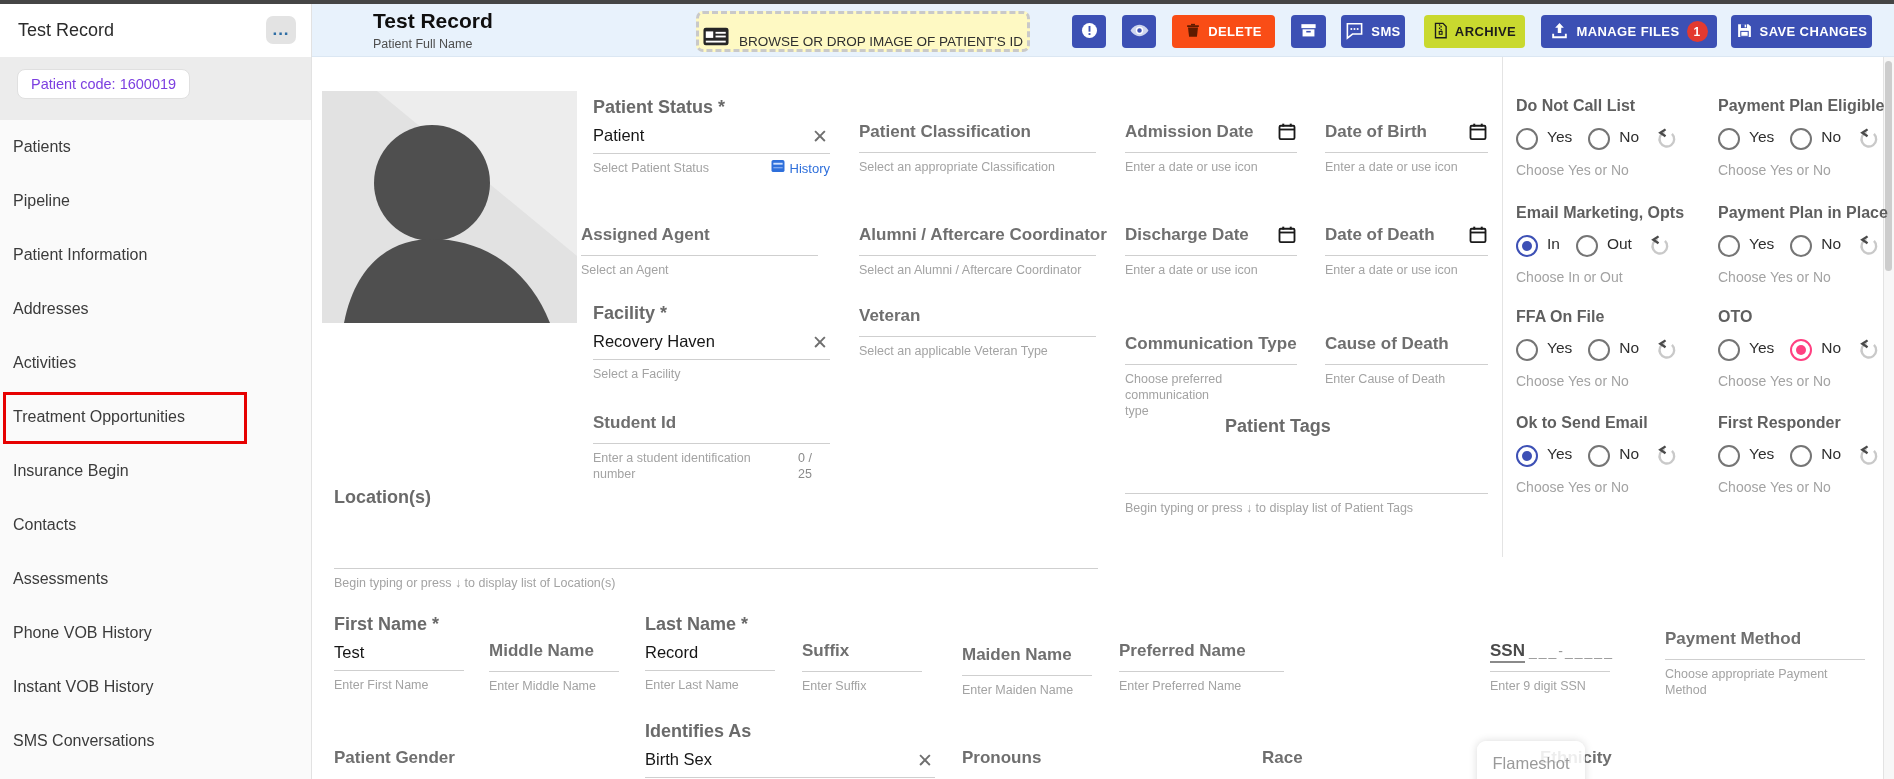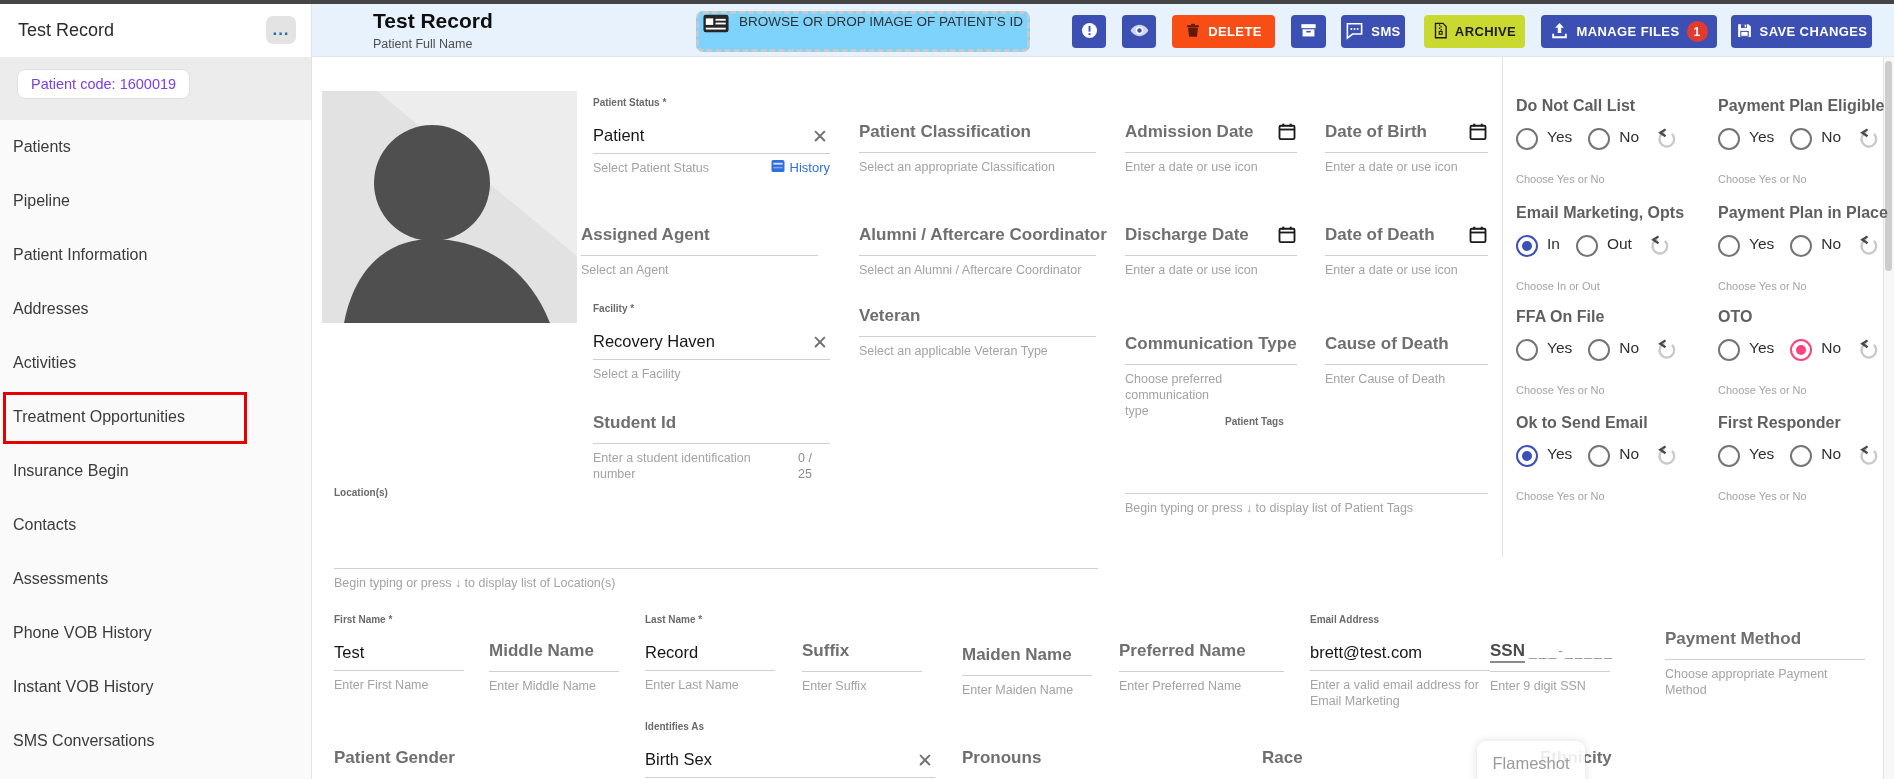--- a/index.html
+++ b/index.html
@@ -16,63 +16,63 @@
   .sb-codeband{position:absolute;left:0;top:57px;width:100%;height:63px;background:#ececec}
   .code-pill{position:absolute;left:17px;top:12px;height:30px;padding:0 13px;background:#fff;border:1px solid #e0e0e0;border-radius:8px;color:#7c3fe0;font-size:14.5px;line-height:28px;white-space:nowrap}
   .sb-nav{position:absolute;left:0;top:120px;width:100%}
   .sb-item{position:relative;height:54px;display:flex;align-items:center;padding-left:13px;font-size:16px;color:#3b3b3b;cursor:pointer}
   .sb-item.hl::after{content:"";position:absolute;left:3px;top:2px;width:238px;height:46px;border:3px solid #e60000;pointer-events:none}
 
   
   .topbar{position:absolute;left:312px;top:4px;width:1582px;height:53px;background:#e8f2fc;border-bottom:1px solid #dbe7f3}
   .tb-title{position:absolute;left:61px;top:5px;font-size:21px;font-weight:bold;color:#0f0f0f}
   .tb-sub{position:absolute;left:61px;top:33px;font-size:12.5px;color:#4e4e4e}
-  .browse{position:absolute;left:384px;top:7px;width:334px;height:41px;background:#7dd3fc;border:3px dashed #c9c9c9;border-radius:7px;display:flex;align-items:flex-start;justify-content:center;gap:10px;font-size:13.5px;color:#2f2f2f;cursor:pointer}
+  .browse{position:absolute;left:384px;top:7px;width:334px;height:41px;background:#fef9c3;border:3px dashed #c9c9c9;border-radius:7px;display:flex;align-items:flex-end;justify-content:center;gap:10px;font-size:13.5px;color:#2f2f2f;cursor:pointer}
   .hbtn{position:absolute;top:11px;height:33px;border:none;border-radius:4px;font-family:"Liberation Sans",sans-serif;font-weight:bold;font-size:13px;color:#fff;display:flex;align-items:center;justify-content:center;gap:7px;letter-spacing:.4px;cursor:pointer}
   .hbtn.blue{background:#3c50b4}
   .hbtn.orange{background:#f94d16}
   .hbtn.lime{background:#c9d92f;color:#1c1c1c}
   .badge{width:21px;height:21px;border-radius:50%;background:#e33a30;color:#fff;font-size:12px;font-weight:bold;display:flex;align-items:center;justify-content:center}
 
   
   .content{position:absolute;left:312px;top:57px;width:1582px;height:722px;background:#fff}
   .vdivider{position:absolute;left:1190px;top:0;width:1px;height:500px;background:#e4e4e4}
   .scrolltrack{position:absolute;right:0;top:0;width:11px;height:722px;background:#f7f7f7;border-left:1px solid #e3e3e3}
   .scrollthumb{position:absolute;right:2px;top:4px;width:7px;height:210px;background:#cdcdcd;border-radius:4px}
   .avatar{position:absolute;left:10px;top:34px;width:255px;height:232px}
 
   .fld{position:absolute}
-  .sm-label{font-size:10px;font-weight:bold;color:#6a6a6a;height:16px;white-space:nowrap}
+  .sm-label{font-size:18px;font-weight:bold;color:#6a6a6a;height:16px;white-space:nowrap}
   .val-row{position:relative;margin-top:13px;height:24px;font-size:16.5px;color:#161616;white-space:nowrap}
   .lg-label{position:relative;font-size:17px;font-weight:bold;color:#6f6f6f;height:22px;white-space:nowrap}
   .uline{height:0;border-bottom:1px solid #cfcfcf;margin-top:3px}
   .uline.lg{margin-top:8px}
   .helper{margin-top:6px;font-size:12.5px;color:#a3a3a3;line-height:16px}
   .helper-row{position:relative;margin-top:6px;font-size:12.5px;color:#a3a3a3;line-height:16px}
   .x-icon{position:absolute;right:0;top:1px;width:20px;height:20px;color:#6f6f6f;font-size:19px;line-height:20px;text-align:center;cursor:pointer}
   .cal-icon{position:absolute;right:0;top:0;width:20px;height:20px;cursor:pointer}
   .counter{position:absolute;right:0;top:0;font-size:12.5px;color:#8b8b8b}
-  .history{position:absolute;right:0;top:0;display:flex;gap:5px;color:#2e6fdb;font-size:13px;cursor:pointer}
+  .history{position:absolute;right:0;top:0;display:flex;align-items:center;gap:5px;color:#2e6fdb;font-size:13px;cursor:pointer}
   .spacer58{height:58px}
   .spacer62{height:62px}
   .ssn-row{position:relative;margin-top:0;height:22px;white-space:nowrap}
   .ssn-label{font-size:17px;font-weight:bold;color:#4a4a4a;border-bottom:2px solid #8a8a8a;padding-bottom:1px}
   .ssn-mask{font-size:14px;color:#9a9a9a;letter-spacing:2px;margin-left:4px}
 
   
   .rgroup{position:absolute}
   .rg-label{font-size:16px;font-weight:bold;color:#5f5f5f;height:22px;white-space:nowrap}
   .rg-row{display:flex;align-items:flex-start;margin-top:9px;height:26px}
   .radio{width:22px;height:22px;border:2px solid #757575;border-radius:50%;position:relative;background:#fff;flex:none;margin-right:9px;cursor:pointer}
   .radio.sel-blue{border-color:#3d50b5}
   .radio.sel-blue::after{content:"";position:absolute;left:4px;top:4px;width:10px;height:10px;border-radius:50%;background:#3d50b5}
   .radio.sel-pink{border-color:#ff4081}
   .radio.sel-pink::after{content:"";position:absolute;left:4px;top:4px;width:10px;height:10px;border-radius:50%;background:#ff4081}
   .rg-opt{font-size:15.5px;color:#2e2e2e;margin-right:16px;cursor:pointer}
-  .rg-helper{margin-top:19px;font-size:11px;color:#a3a3a3;white-space:nowrap}
+  .rg-helper{margin-top:8px;font-size:14px;color:#a3a3a3;white-space:nowrap}
   .undo{width:22px;height:22px;flex:none;cursor:pointer}
 
   .watermark{position:absolute;left:1165px;top:684px;width:108px;height:55px;background:rgba(255,255,255,.88);border-radius:9px;box-shadow:0 0 8px rgba(0,0,0,.15);z-index:6;display:flex;justify-content:center;padding-top:13px;font-size:16.5px;color:#9a9a9a}
 </style>
 </head>
 <body>
 
 <div class="screen">
   <div class="topstrip"></div>
 
@@ -363,29 +363,20 @@
       <div class="uline lg"></div>
       <div class="helper">Enter Maiden Name</div>
     </div>
 
     <div class="fld" style="left:807px;top:584px;width:165px">
       <div class="lg-label">Preferred Name</div>
       <div class="uline lg"></div>
       <div class="helper">Enter Preferred Name</div>
     </div>
 
-    <div class="fld" style="left:998px;top:557px;width:180px">
-      <div class="sm-label">Email Address</div>
-      <div class="val-row">brett@test.com</div>
-      <div class="uline"></div>
-      <div class="helper">
-          <span style="display:block">Enter a valid email address for</span>
-          <span style="display:block">Email Marketing</span>
-        </div>
-    </div>
 
     <div class="fld" style="left:1178px;top:584px;width:120px">
       <div class="ssn-row"><span class="ssn-label">SSN</span><span class="ssn-mask">___-_____</span></div>
       <div class="uline lg"></div>
       <div class="helper">Enter 9 digit SSN</div>
     </div>
 
     <div class="fld" style="left:1353px;top:572px;width:200px">
       <div class="lg-label">Payment Method</div>
       <div class="uline lg"></div>

